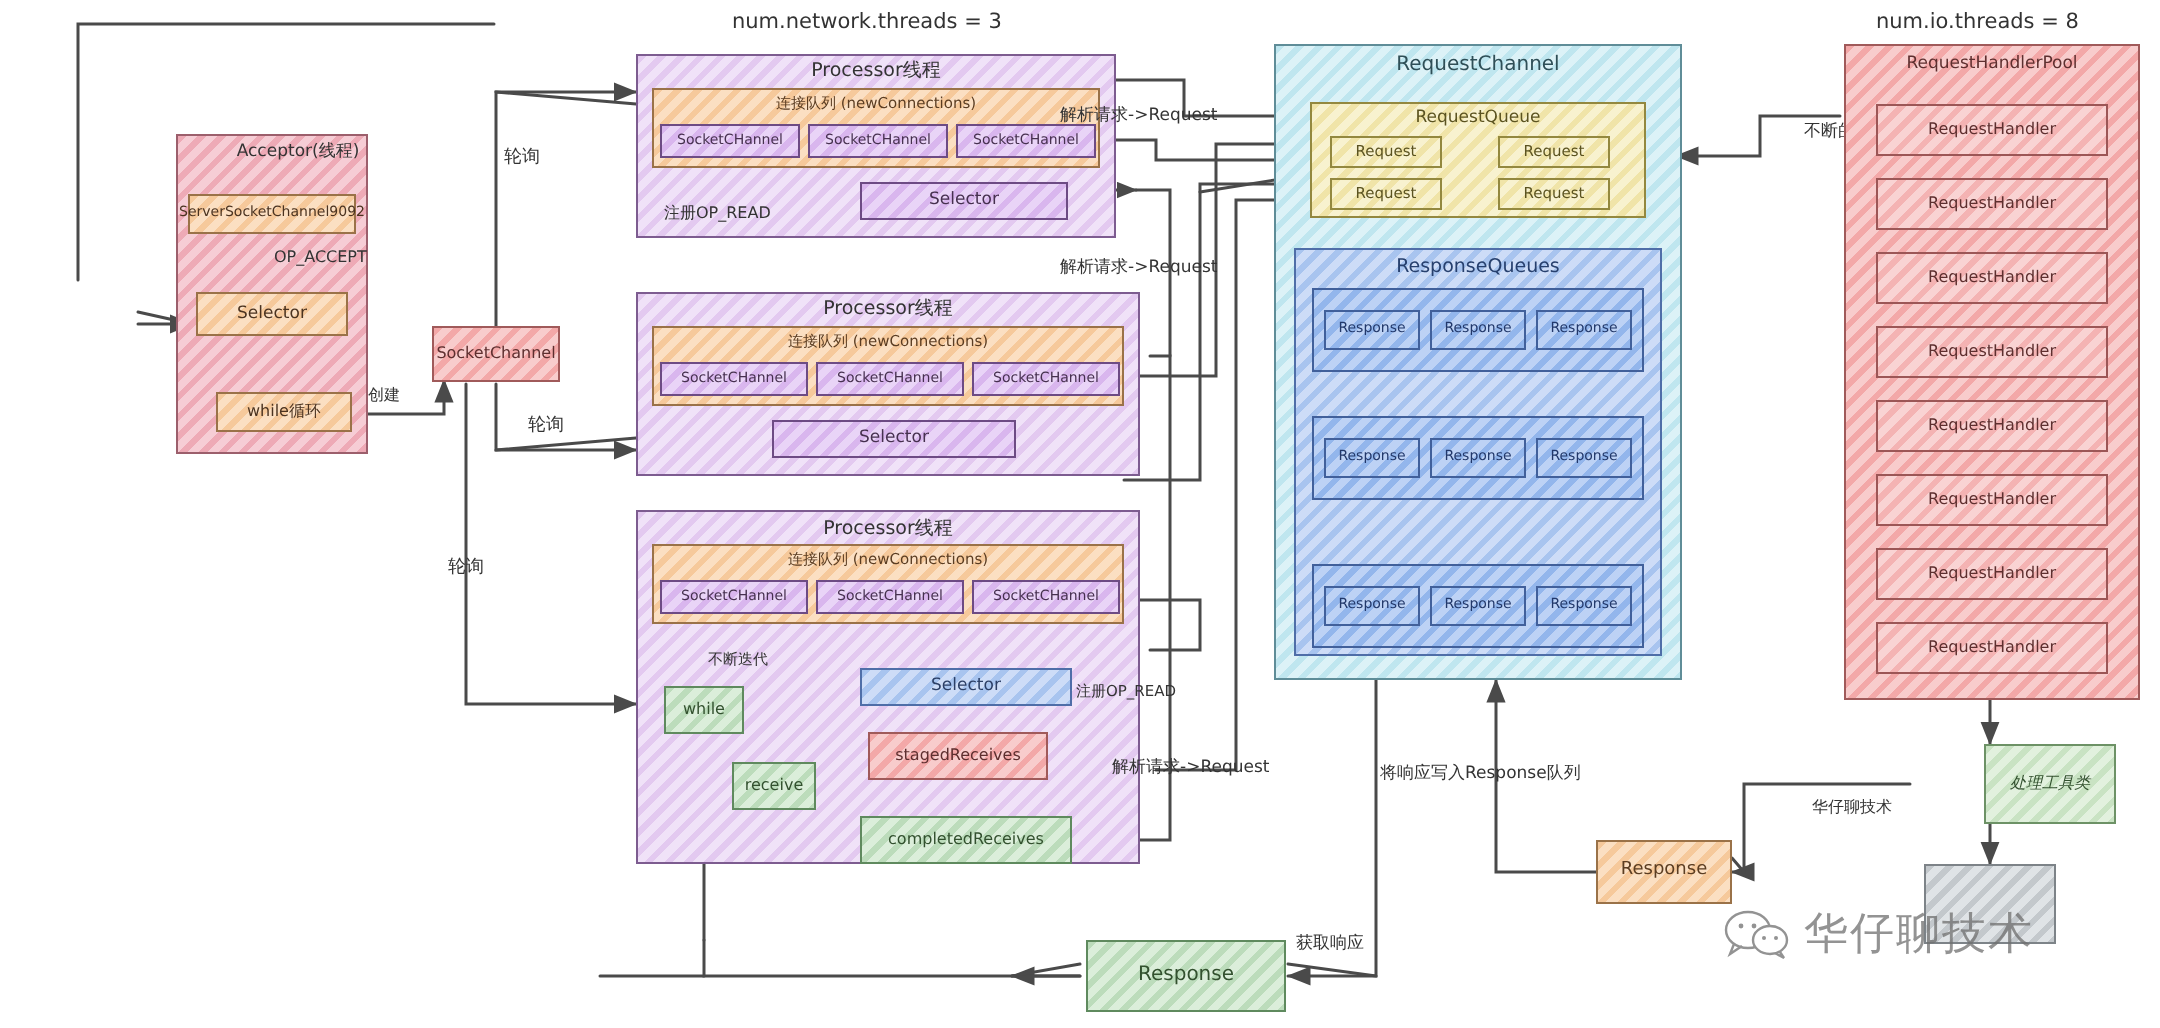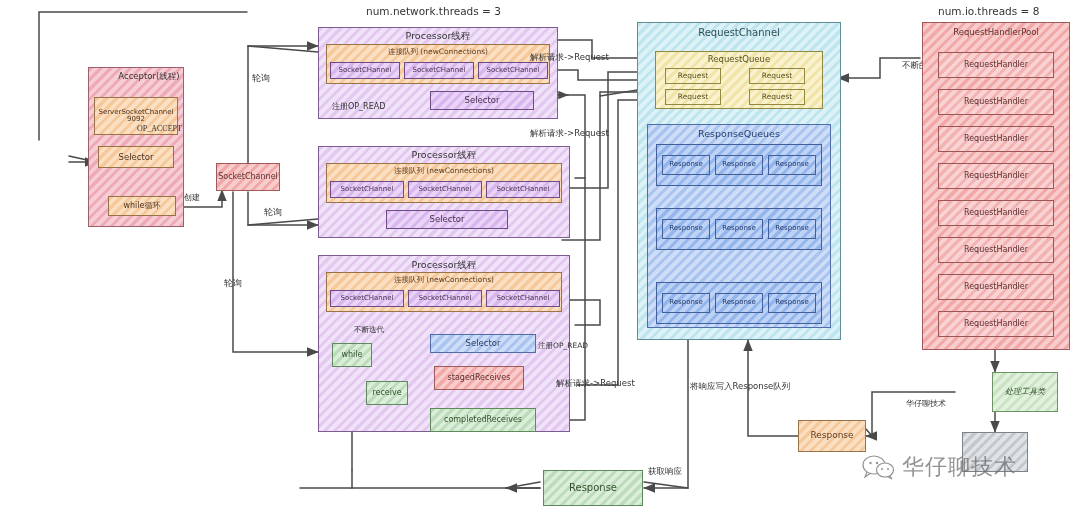--- a/index.html
+++ b/index.html
@@ -108,25 +108,25 @@
       <path d="M506,488 L540,482"></path>
 
       <path d="M352,488 L300,488"></path>
     </g>
   </svg>
 
 
   <div class="box topl h-rose" style="left:88px;top:67px;width:96px;height:160px;">
     <div class="ttl" style="top:4px;font-size:8.5px;margin-left:26px;">Acceptor(线程)</div>
   </div>
-  <div class="box h-orange" style="left:94px;top:97px;width:84px;height:38px;flex-direction:column;font-size:7px;color:#4b3320;">
+  <div class="box h-orange" style="left:94px;top:97px;width:84px;height:20px;flex-direction:row;font-size:7px;color:#4b3320;">
     <span>ServerSocketChannel</span>
     <span>9092</span>
   </div>
-  <div class="lbl" style="left:137px;top:124px;font-size:8px;font-family:Liberation Serif, serif;">OP_ACCEPT</div>
+  <div class="lbl" style="left:137px;top:124px;font-size:8px;">OP_ACCEPT</div>
   <div class="box h-orange" style="left:98px;top:146px;width:76px;height:22px;font-size:8.5px;color:#4b3320;">
     <span>Selector</span>
   </div>
   <div class="box h-orange" style="left:108px;top:196px;width:68px;height:20px;font-size:8px;color:#4b3320;">
     <span>while循环</span>
   </div>
   <div class="lbl" style="left:184px;top:192px;font-size:8px;">创建</div>
 
   <div class="box h-salmon" style="left:216px;top:163px;width:64px;height:28px;font-size:8px;color:#5e2f2f;">
     <span>SocketChannel</span>

